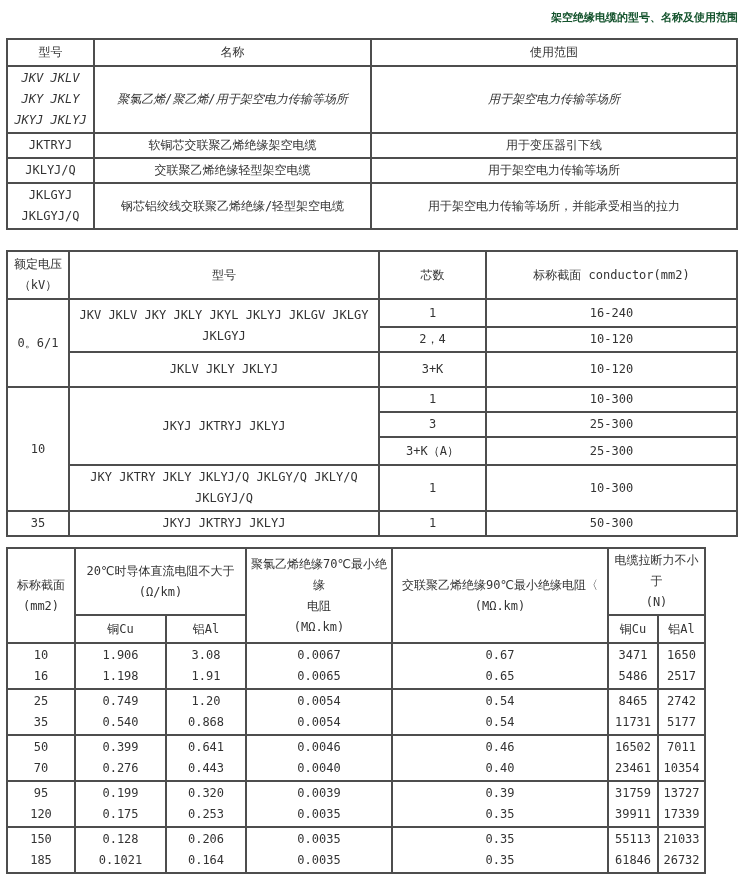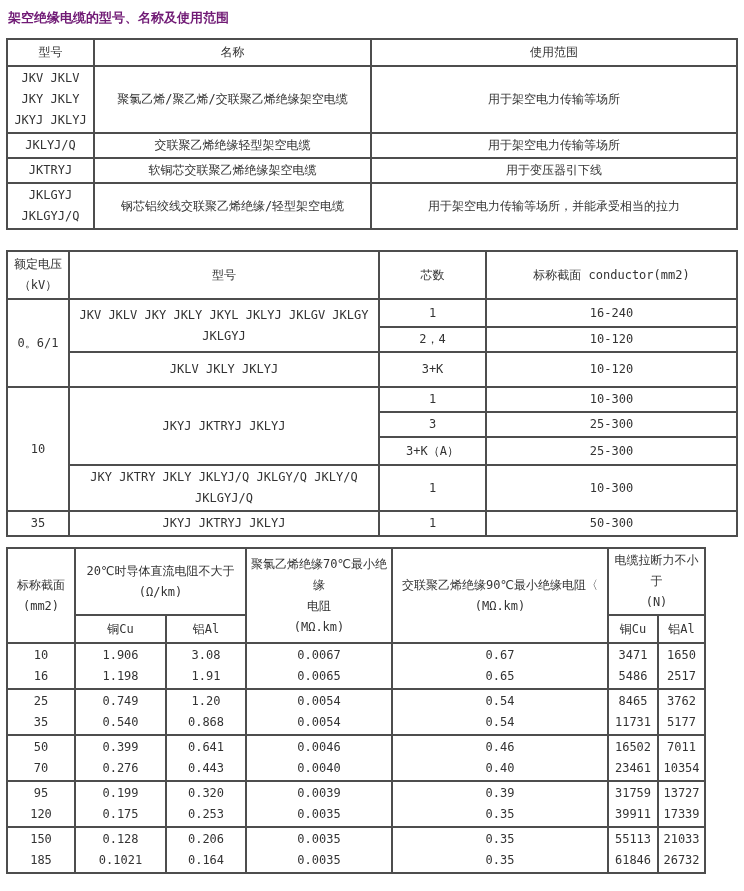--- a/index.html
+++ b/index.html
@@ -3,38 +3,38 @@
 <meta charset="utf-8">
 <style>
   html,body{margin:0;padding:0;background:#ffffff;}
   body{
     width:744px;height:891px;overflow:hidden;
     font-family:"DejaVu Sans Mono","DejaVu Sans",monospace;
     color:#333333;
   }
   .page{padding:8px 6px 0 6px;}
   .sec-title{
-    font-size:13px;font-weight:bold;color:#701a75;
-    margin:2px 0 12px 2px;line-height:16px;
+    font-size:11px;font-weight:bold;color:#14532d;
+    margin:2px 0 12px 2px;line-height:16px;text-align:right;
   }
   .sec-title.mt{margin-top:11px;}
   table{border-collapse:collapse;table-layout:fixed;}
   .t{border:2px solid #4d4d4d;margin-left:0;}
   .t th,.t td{
     border:2px solid #4d4d4d;
     text-align:center;vertical-align:middle;
     font-size:12px;font-weight:normal;
     padding:1px 3px;line-height:21px;
     overflow:hidden;
   }
   .t1{width:730px;}
   .t2{width:730px;margin-top:20px;}
   .t3{width:698px;margin-top:10px;}
   tr.h27{height:27px;}
-  tr.h67{height:67px;}
+  tr.h67{height:67px;font-style:italic;}
   tr.h23{height:23px;}
   tr.h47{height:42px;}
   tr.h48{height:48px;}
   tr.h28{height:28px;}
   tr.h24{height:24px;}
   tr.h25{height:35px;}
   tr.h44{height:44px;}
 </style>
 </head>
 <body>
@@ -54,32 +54,32 @@
         <th>型号</th>
         <th>名称</th>
         <th>使用范围</th>
       </tr>
       <tr class="h67">
         <td>
           <div>JKV JKLV</div>
           <div>JKY JKLY</div>
           <div>JKYJ JKLYJ</div>
         </td>
-        <td>聚氯乙烯/聚乙烯/交联聚乙烯绝缘架空电缆</td>
+        <td>聚氯乙烯/聚乙烯/用于架空电力传输等场所</td>
         <td>用于架空电力传输等场所</td>
+      </tr>
+      <tr class="h23">
+        <td>JKTRYJ</td>
+        <td>软铜芯交联聚乙烯绝缘架空电缆</td>
+        <td>用于变压器引下线</td>
       </tr>
       <tr class="h23">
         <td>JKLYJ/Q</td>
         <td>交联聚乙烯绝缘轻型架空电缆</td>
         <td>用于架空电力传输等场所</td>
-      </tr>
-      <tr class="h23">
-        <td>JKTRYJ</td>
-        <td>软铜芯交联聚乙烯绝缘架空电缆</td>
-        <td>用于变压器引下线</td>
       </tr>
       <tr class="h47">
         <td>
           <div>JKLGYJ</div>
           <div>JKLGYJ/Q</div>
         </td>
         <td>钢芯铝绞线交联聚乙烯绝缘/轻型架空电缆</td>
         <td>用于架空电力传输等场所，并能承受相当的拉力</td>
       </tr>
     </tbody>
@@ -238,21 +238,21 @@
         </td>
         <td>
           <div>0.54</div>
           <div>0.54</div>
         </td>
         <td>
           <div>8465</div>
           <div>11731</div>
         </td>
         <td>
-          <div>3762</div>
+          <div>2742</div>
           <div>5177</div>
         </td>
       </tr>
 
       <tr class="h44">
         <td>
           <div>50</div>
           <div>70</div>
         </td>
         <td>

